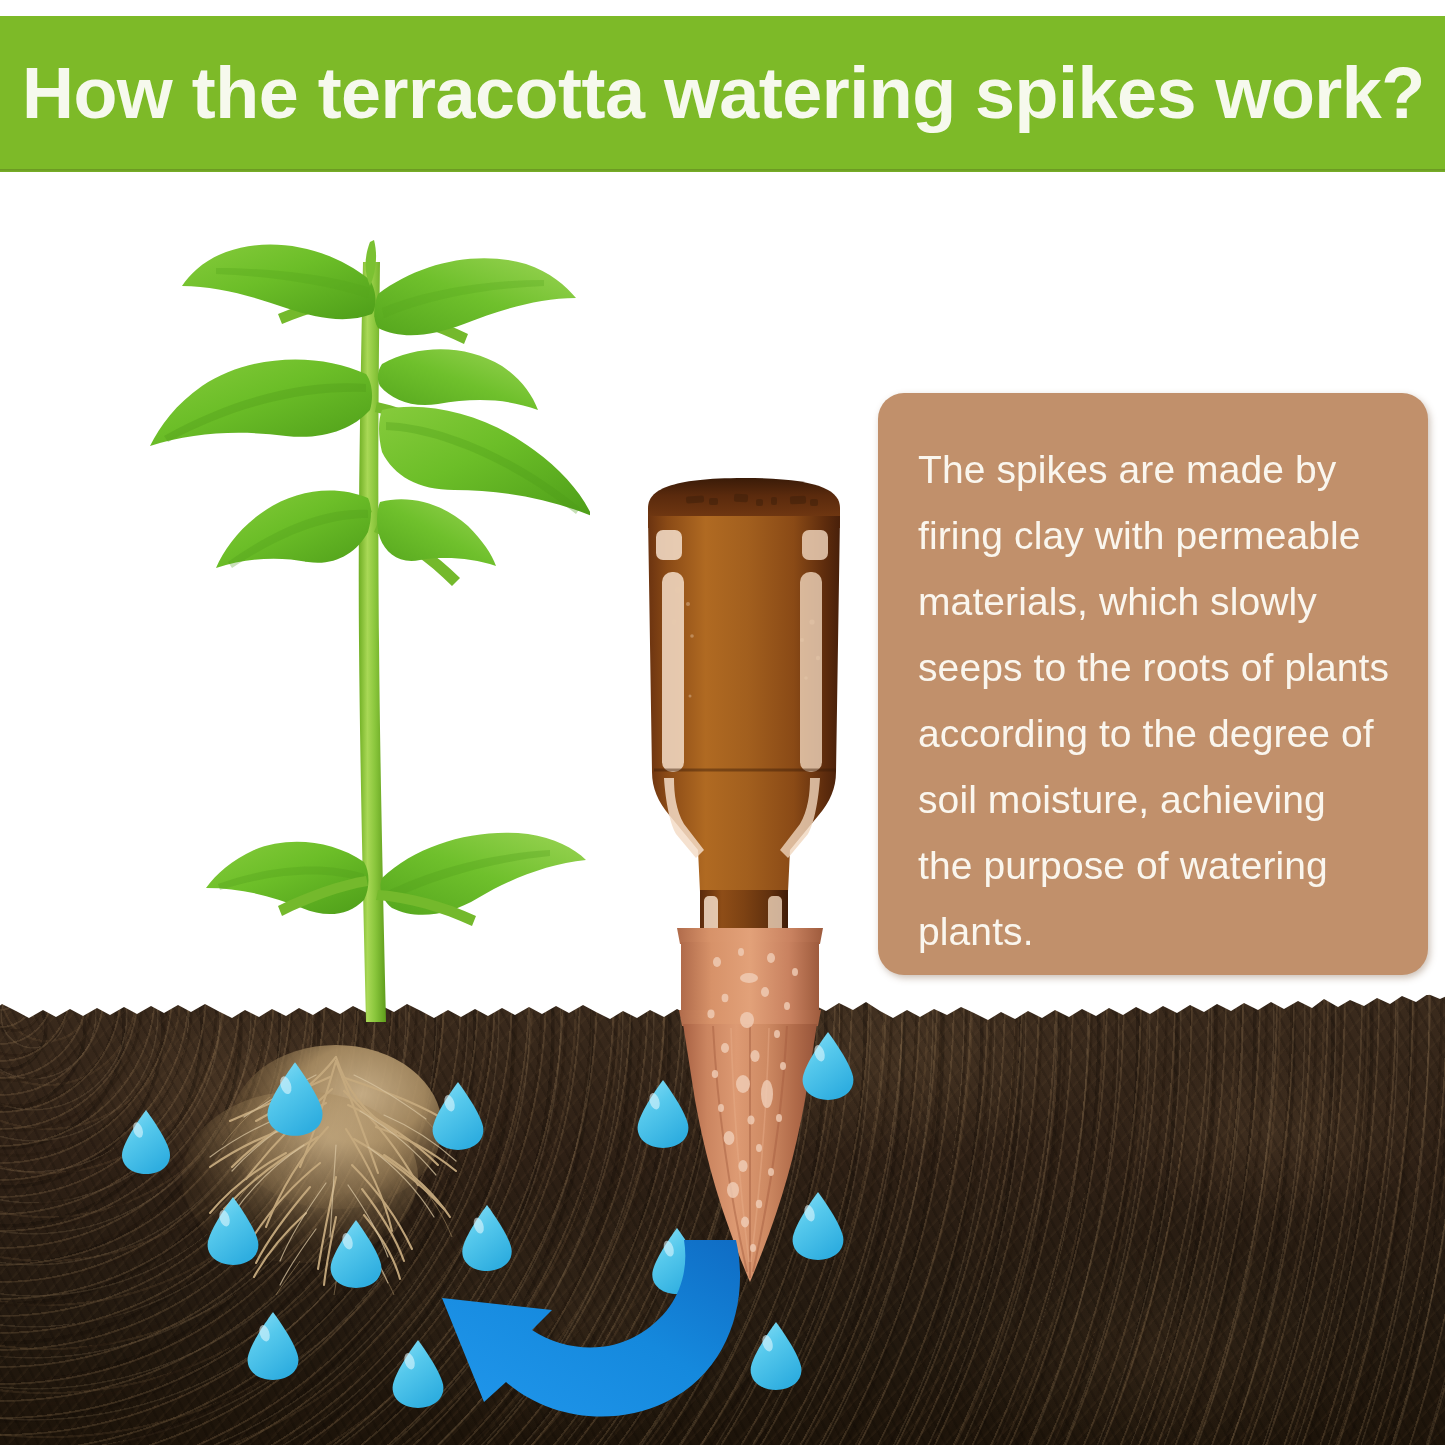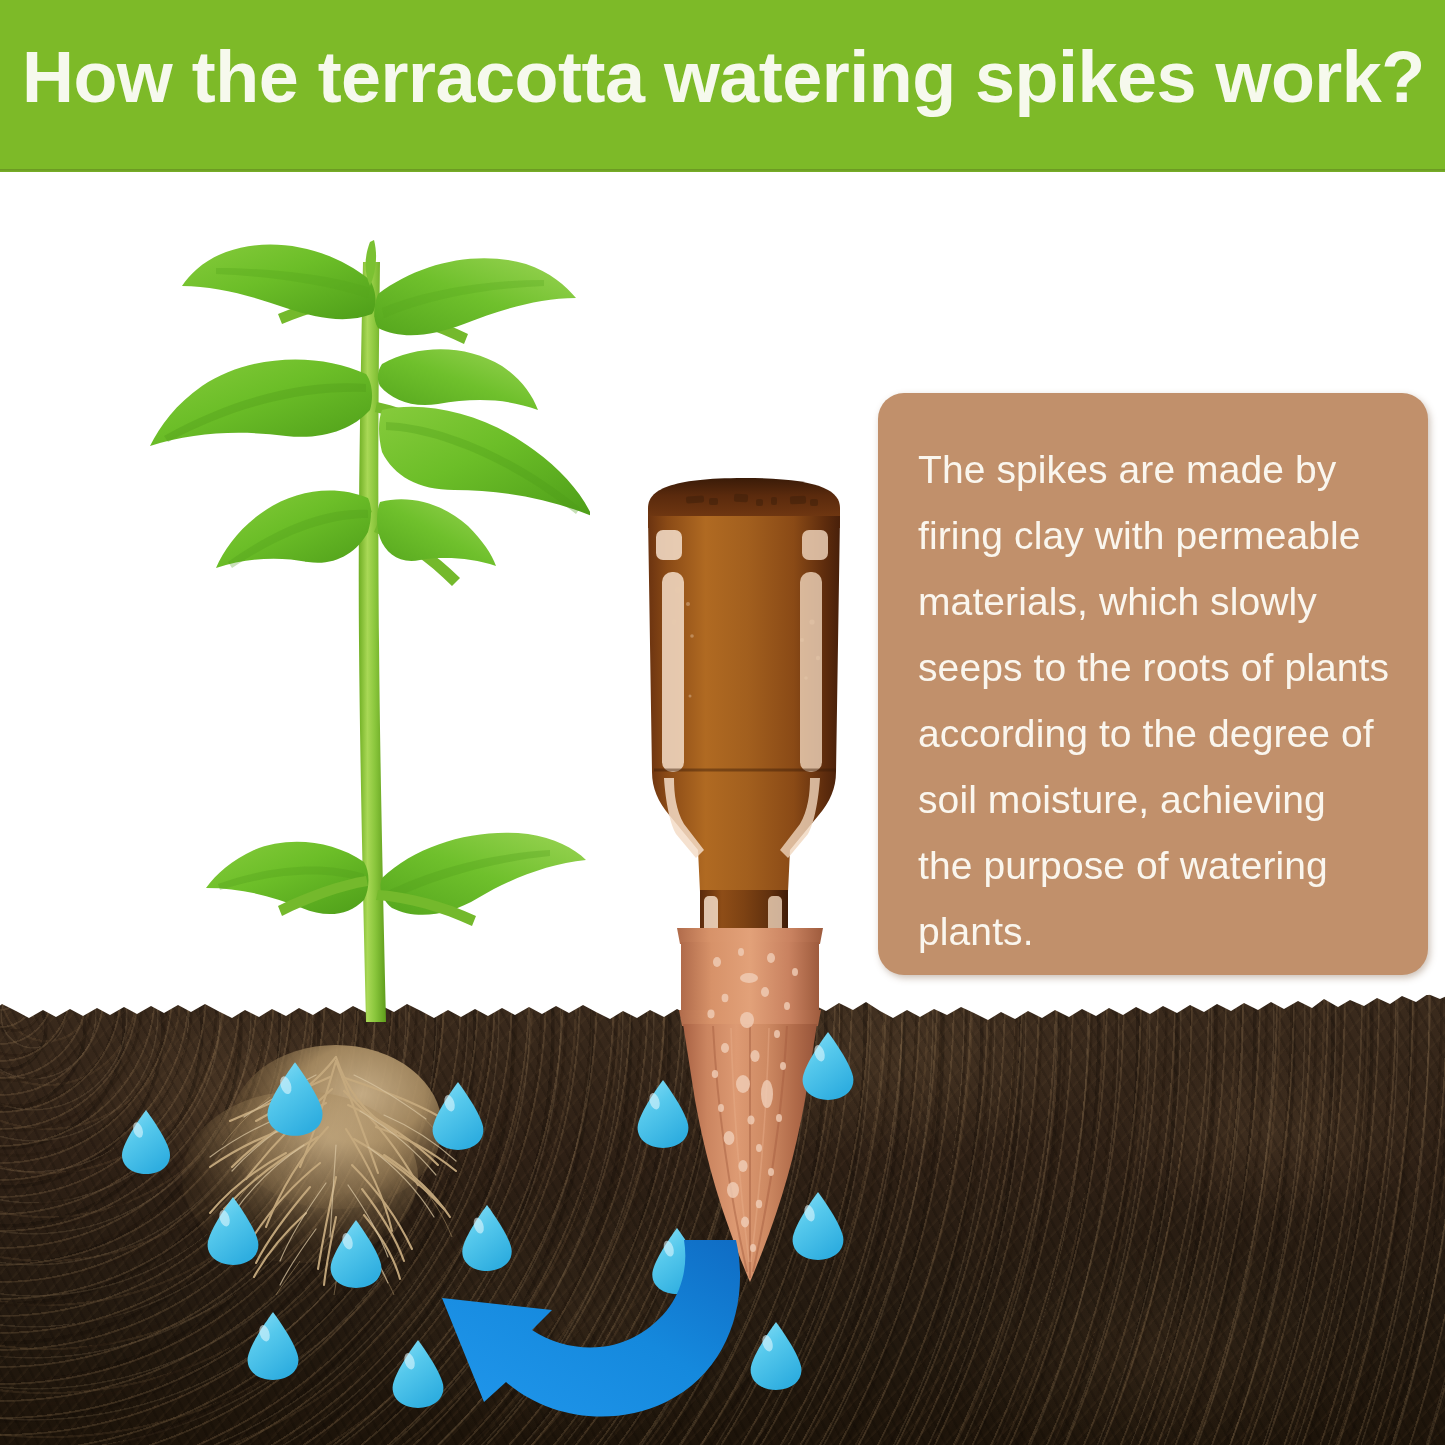--- a/index.html
+++ b/index.html
@@ -14,21 +14,21 @@
     position: relative;
     width: 1445px;
     height: 1445px;
     overflow: hidden;
     background: #ffffff;
   }
 
   
   #header-band {
     position: absolute;
-    left: 0; top: 0;
+    left: 0; top: 16px;
     width: 1445px;
     height: 172px;
     background: #7DBA28;
     overflow: hidden;
   }
   #header-title {
     position: absolute;
     left: 22px;
     top: 34px;
     width: 1410px;

